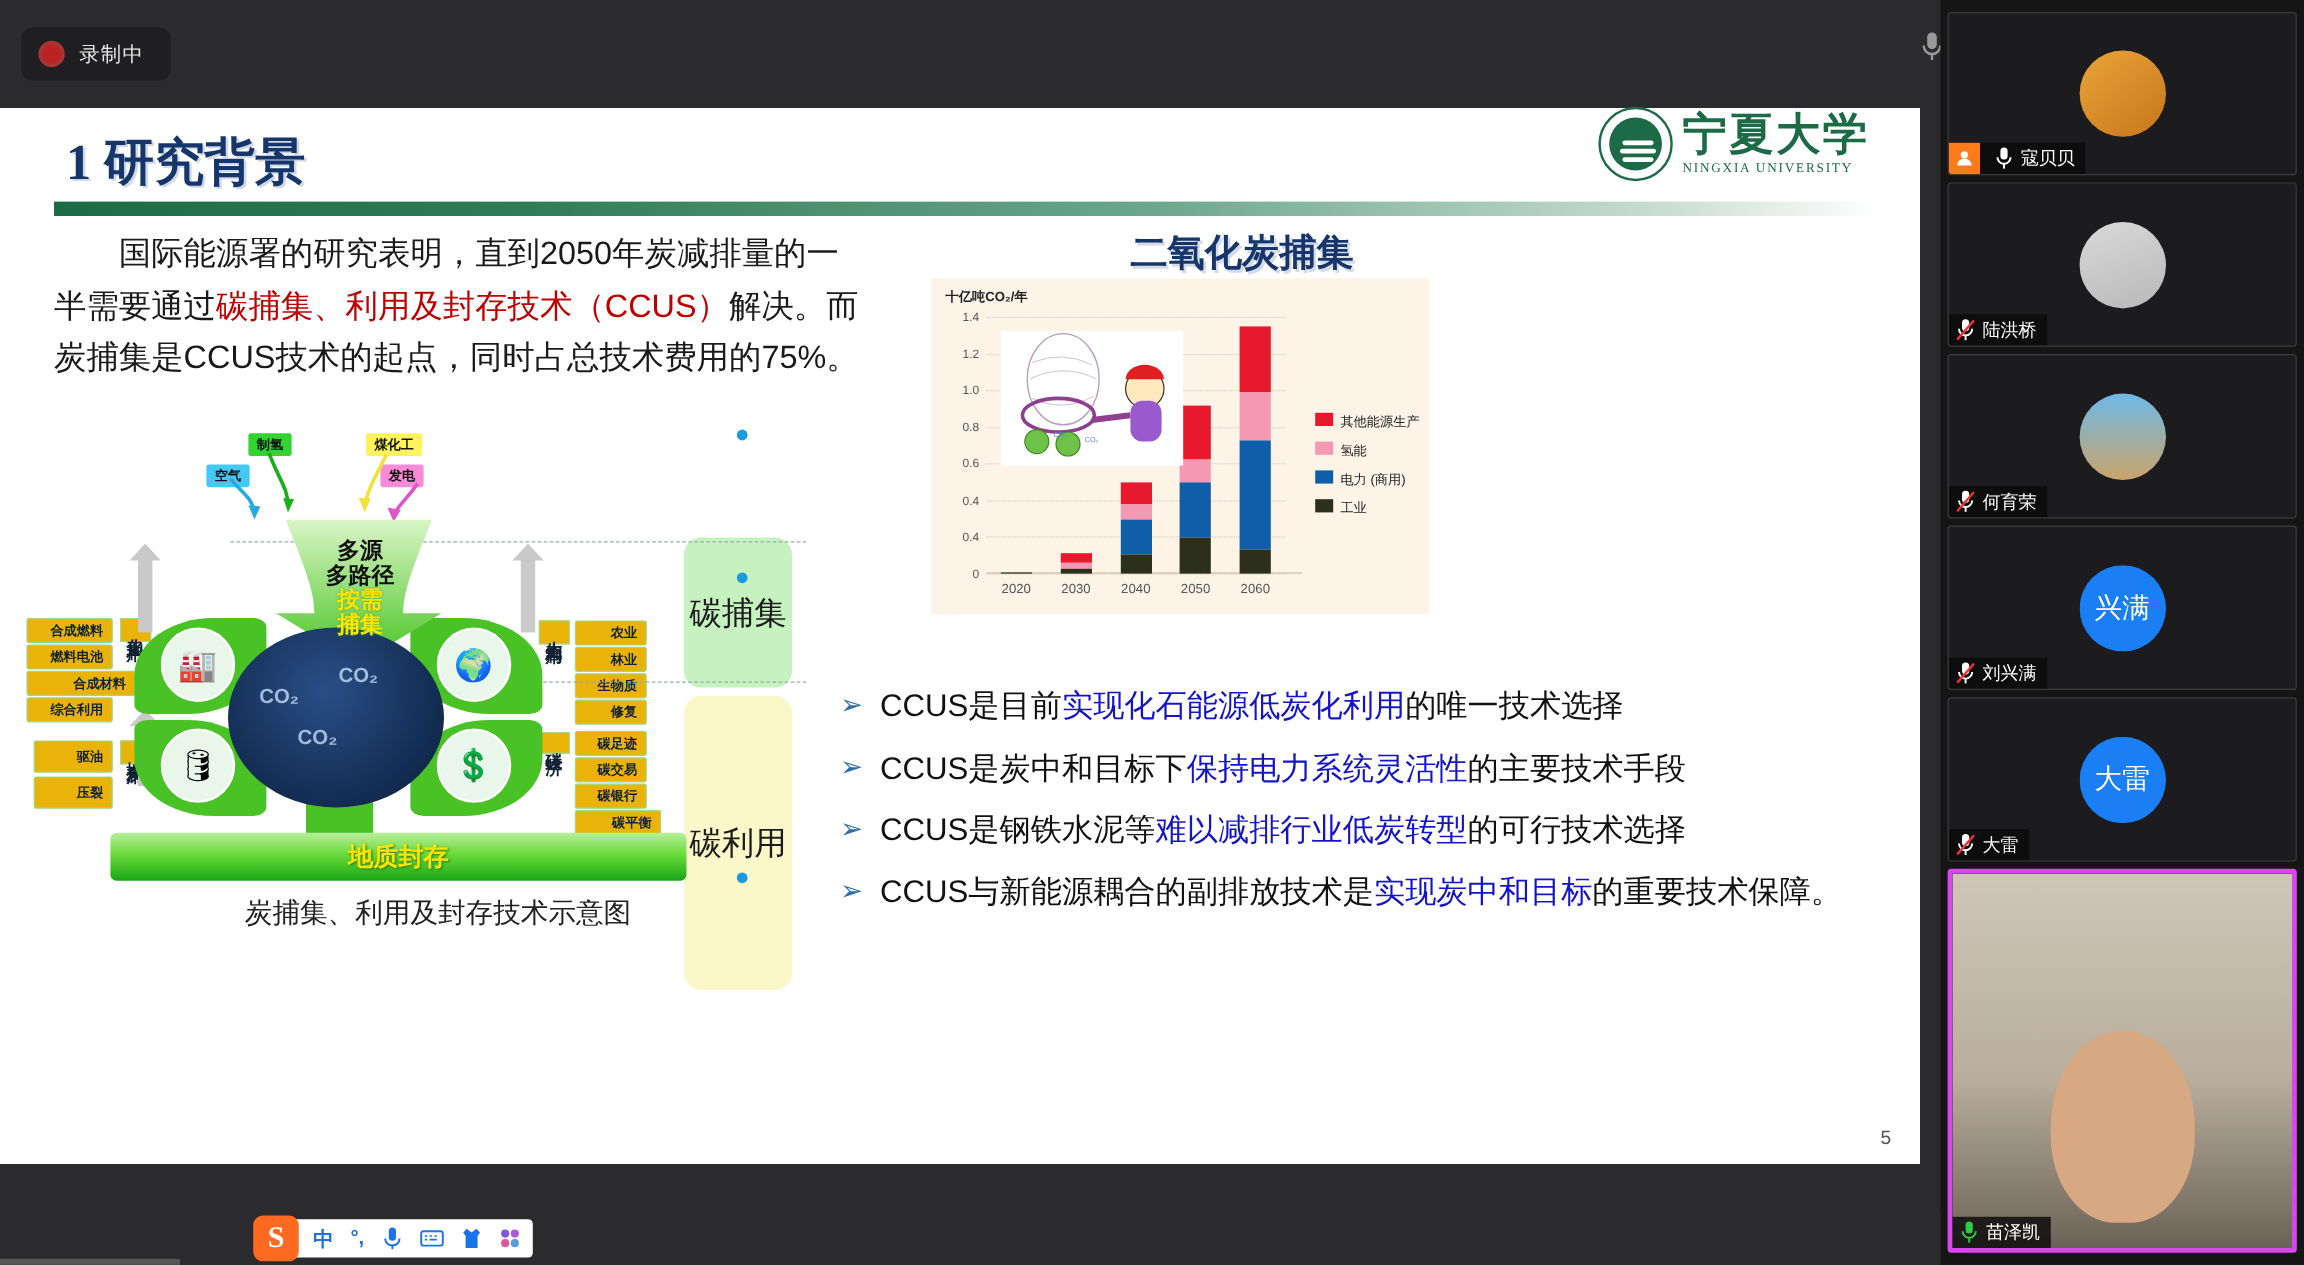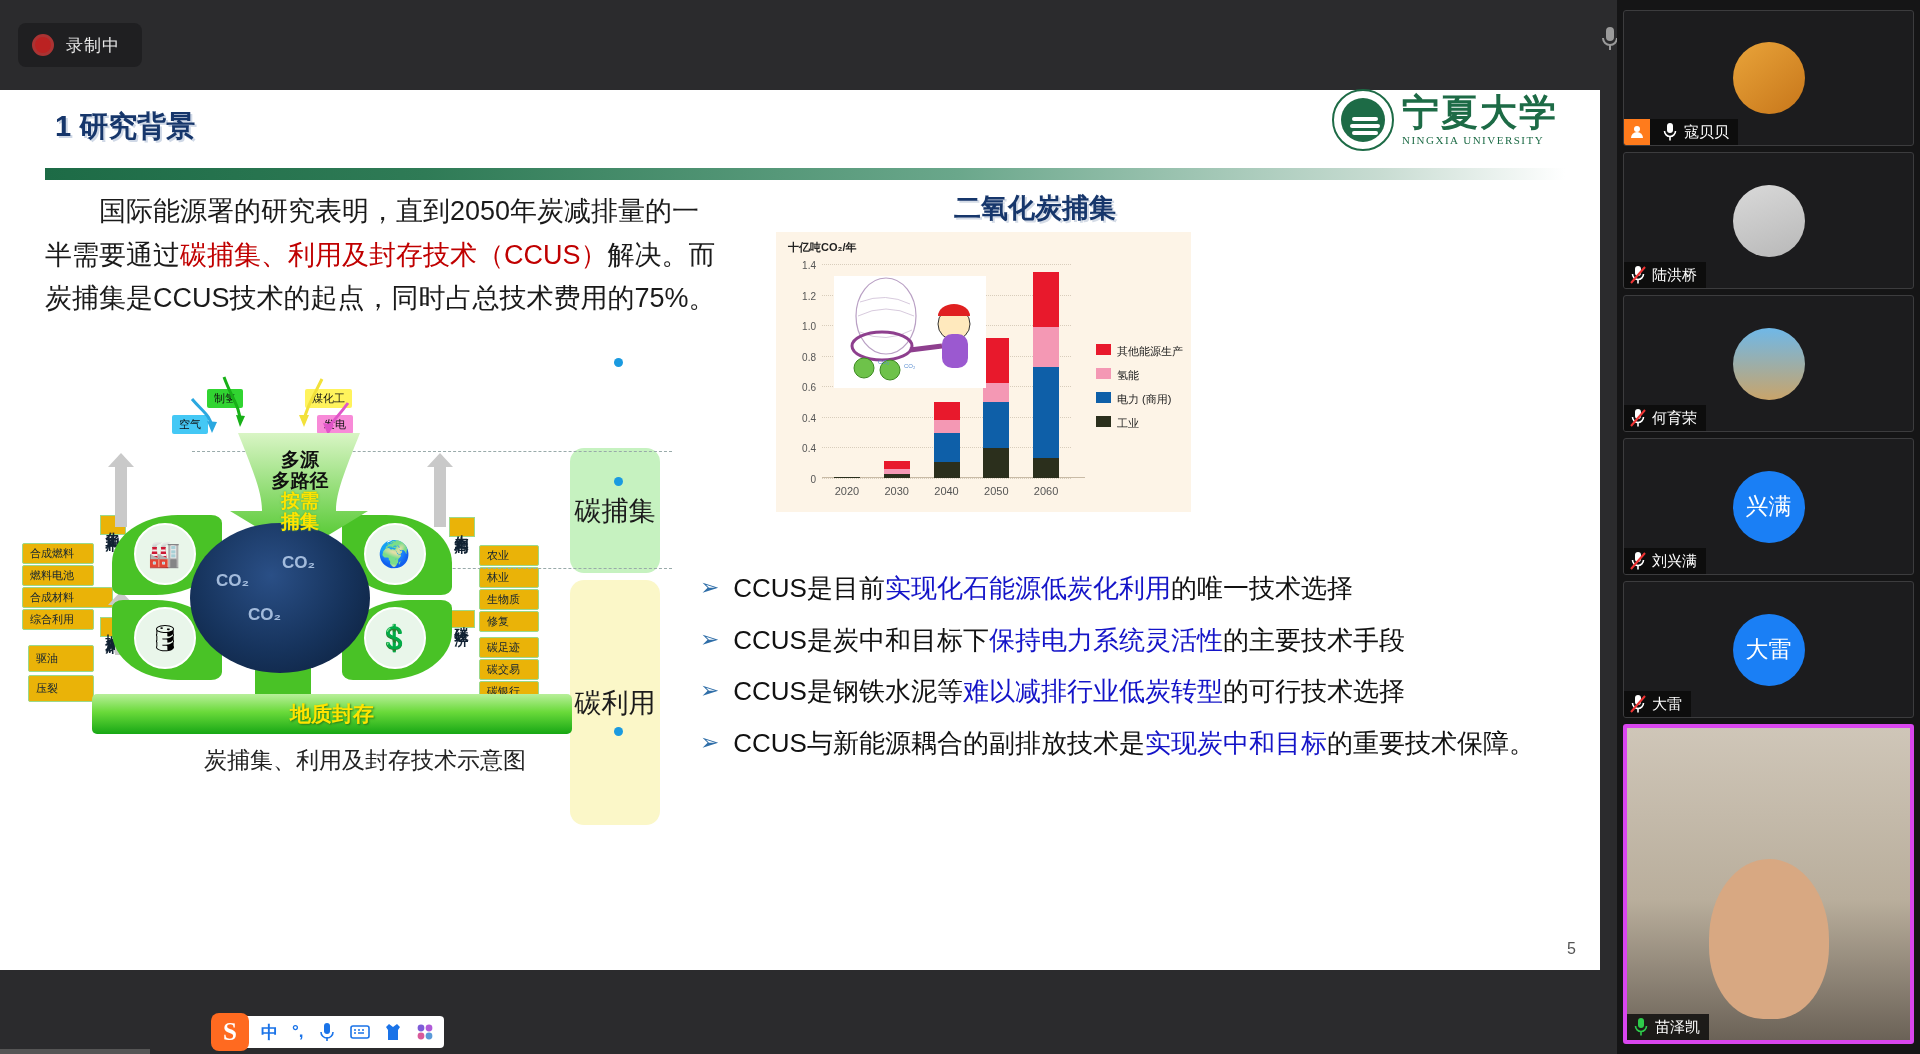--- a/index.html
+++ b/index.html
@@ -26,23 +26,23 @@
   .speaking-text { color:#f0f0f0; font-size:15px; margin-left:12px; white-space:nowrap; }
   .mic-outside { position:absolute; left:1600px; top:26px; width:20px; height:26px; }
   .wave { position:absolute; right:14px; top:12px; width:60px; height:20px; opacity:.35; }
 
   
   .slide {
     position:absolute; left:0; top:90px; width:1600px; height:880px; background:#fff;
   }
   .slide-title {
     position:absolute; left:55px; top:17px;
-    font-size:29px; font-weight:bold; color:#16366b;
+    font-size:42px; font-weight:bold; color:#16366b;
     text-shadow: 2px 2px 0 #cfd8e6;
-    font-family:Liberation Sans, sans-serif;
+    font-family:Liberation Serif, serif;
   }
   .title-rule {
     position:absolute; left:45px; top:78px; width:1520px; height:12px;
     background: linear-gradient(to right, #1d6b46 0%, #2f7b56 25%, #6aa78b 60%, #c8dcd2 88%, #ffffff 100%);
   }
   .univ-logo { position:absolute; right:18px; top:-5px; width:250px; height:70px; display:flex; align-items:center; gap:8px; }
   .logo-seal { width:62px; height:62px; border-radius:50%; border:2px solid #1d6b46; position:relative; background:#fff; flex:none; }
   .logo-seal::after {
     content:""; position:absolute; left:7px; top:7px; right:7px; bottom:7px;
     border-radius:50%; background:#1d6b46;
@@ -66,22 +66,22 @@
     position:absolute; left:45px; top:655px; width:640px; text-align:center;
     font-size:23px; color:#222; font-family:"Liberation Serif", serif;
   }
 
   
   .diagram {
     position:absolute; left:12px; top:265px; width:660px; height:385px;
     background:#fff; overflow:hidden;
   }
   .dg-chip {
-    position:absolute; font-size:11px; font-weight:normal; color:#111;
-    padding:2px 7px; border-radius:2px; white-space:nowrap; text-align:left;margin-top:28px;
+    position:absolute; font-size:11px; font-weight:bold; color:#111;
+    padding:2px 7px; border-radius:2px; white-space:nowrap; text-align:right;
   }
   .chip-green { background:#31d431; }
   .chip-blue  { background:#44c8f5; }
   .chip-yellow{ background:#fff35c; }
   .chip-pink  { background:#f88ad8; }
   .lightgreen { background:#eab308; border:1px solid #9bd98b; color:#123; }
 
   .core-text {
     position:absolute; left:228px; top:95px; width:120px; text-align:center;
     font-size:19px; font-weight:bold; line-height:1.08; color:#101010; z-index:5;
@@ -133,21 +133,21 @@
   .panel-capture, .panel-use {
     position:absolute; border-radius:14px; display:flex; align-items:center; justify-content:center;
     font-size:27px; color:#1b1b1b; font-family:"Liberation Sans", sans-serif;
   }
   .panel-capture { left:570px; top:358px; width:90px; height:125px; background:#c6f2c0; }
   .panel-use     { left:570px; top:490px; width:90px; height:245px; background:#fbf7c8; }
 
   
   .chart-title {
     position:absolute; left:775px; top:100px; width:520px; text-align:center;
-    font-size:27px; font-weight:bold; color:#16366b; text-shadow:2px 2px 0 #d4dbe6;
+    font-size:31px; font-weight:bold; color:#16366b; text-shadow:2px 2px 0 #d4dbe6;
   }
   .chart-box {
     position:absolute; left:776px; top:142px; width:415px; height:280px; background:#fdf4e7;
   }
   .chart-unit { position:absolute; left:12px; top:8px; font-size:11px; font-weight:bold; color:#222; }
   .plot { position:absolute; left:46px; top:32px; right:120px; bottom:34px; }
   .ytick { position:absolute; right:100%; transform:translateY(-50%); margin-right:6px; font-size:10px; color:#555; }
   .gridline { position:absolute; left:0; right:0; border-top:1px dotted #d8cdbc; }
   .axis-base { position:absolute; left:0; right:-14px; bottom:0; border-top:1.5px solid #c9bba6; }
   .bar { position:absolute; bottom:0; width:26px; }

